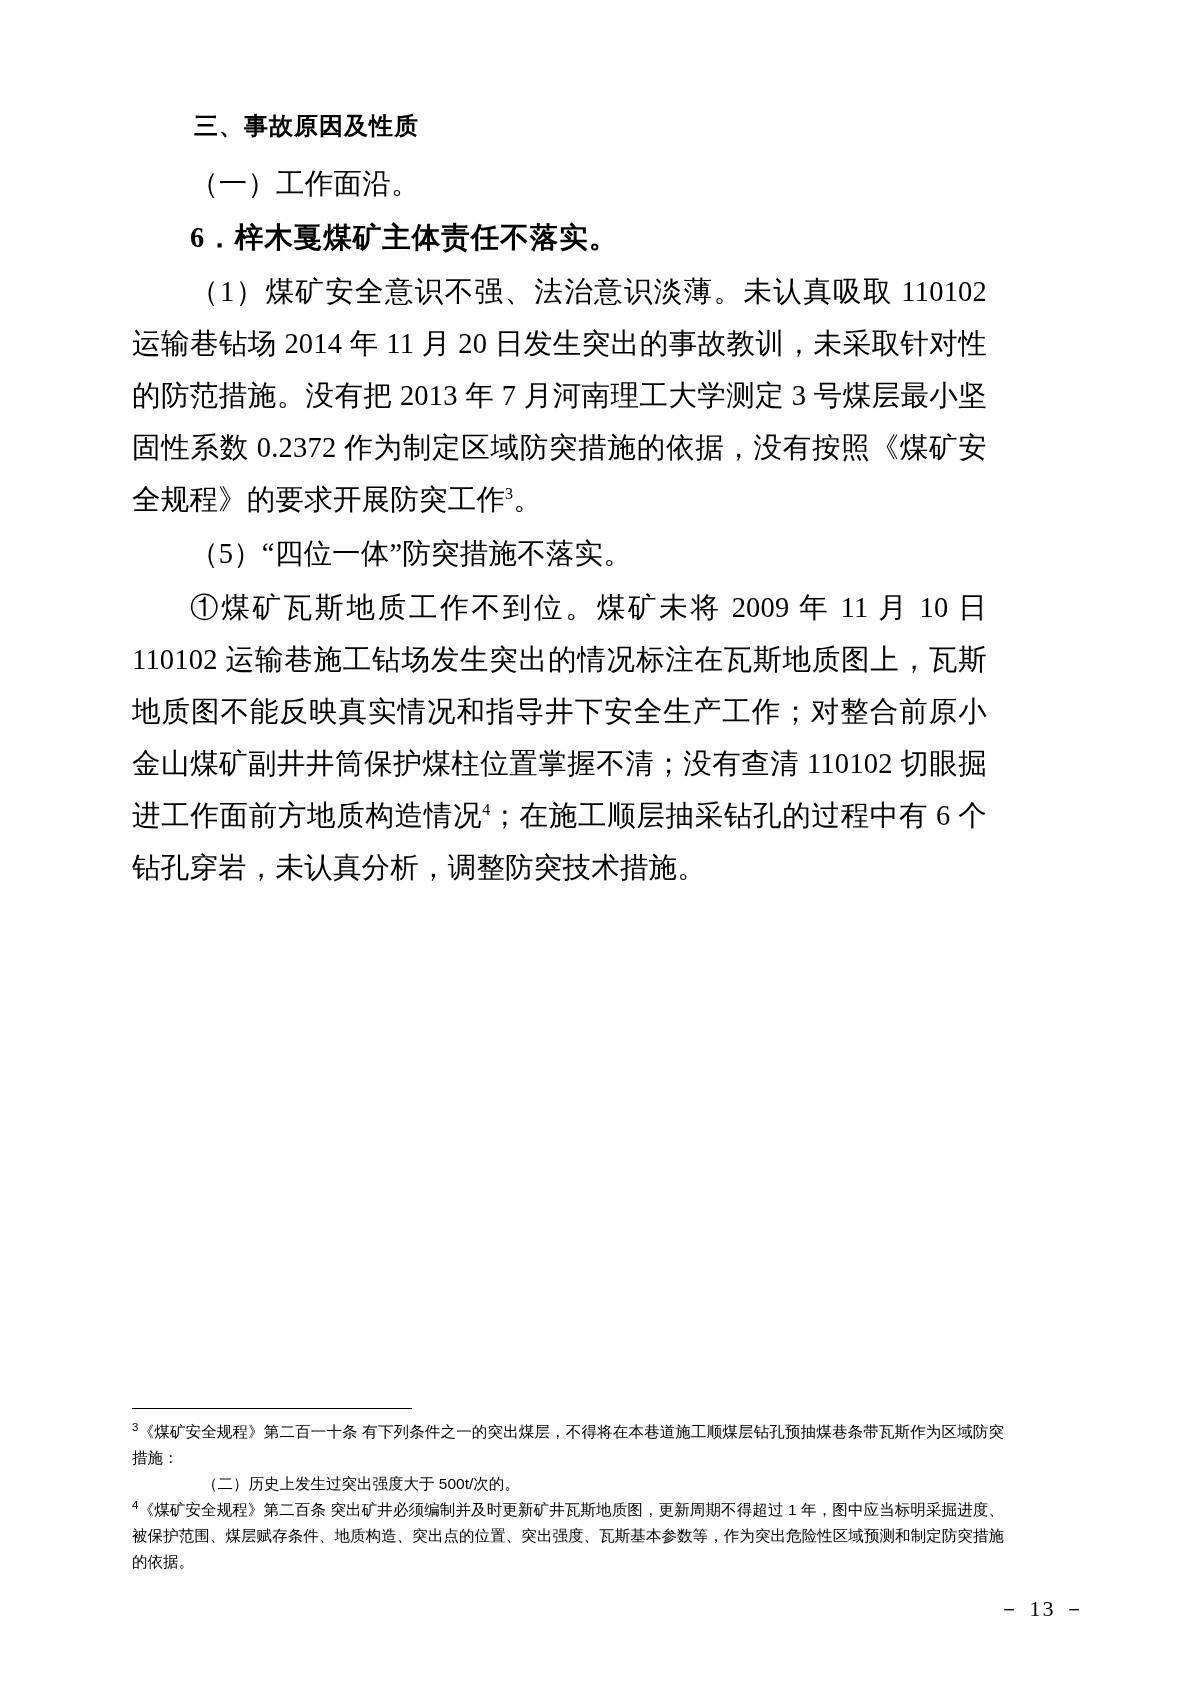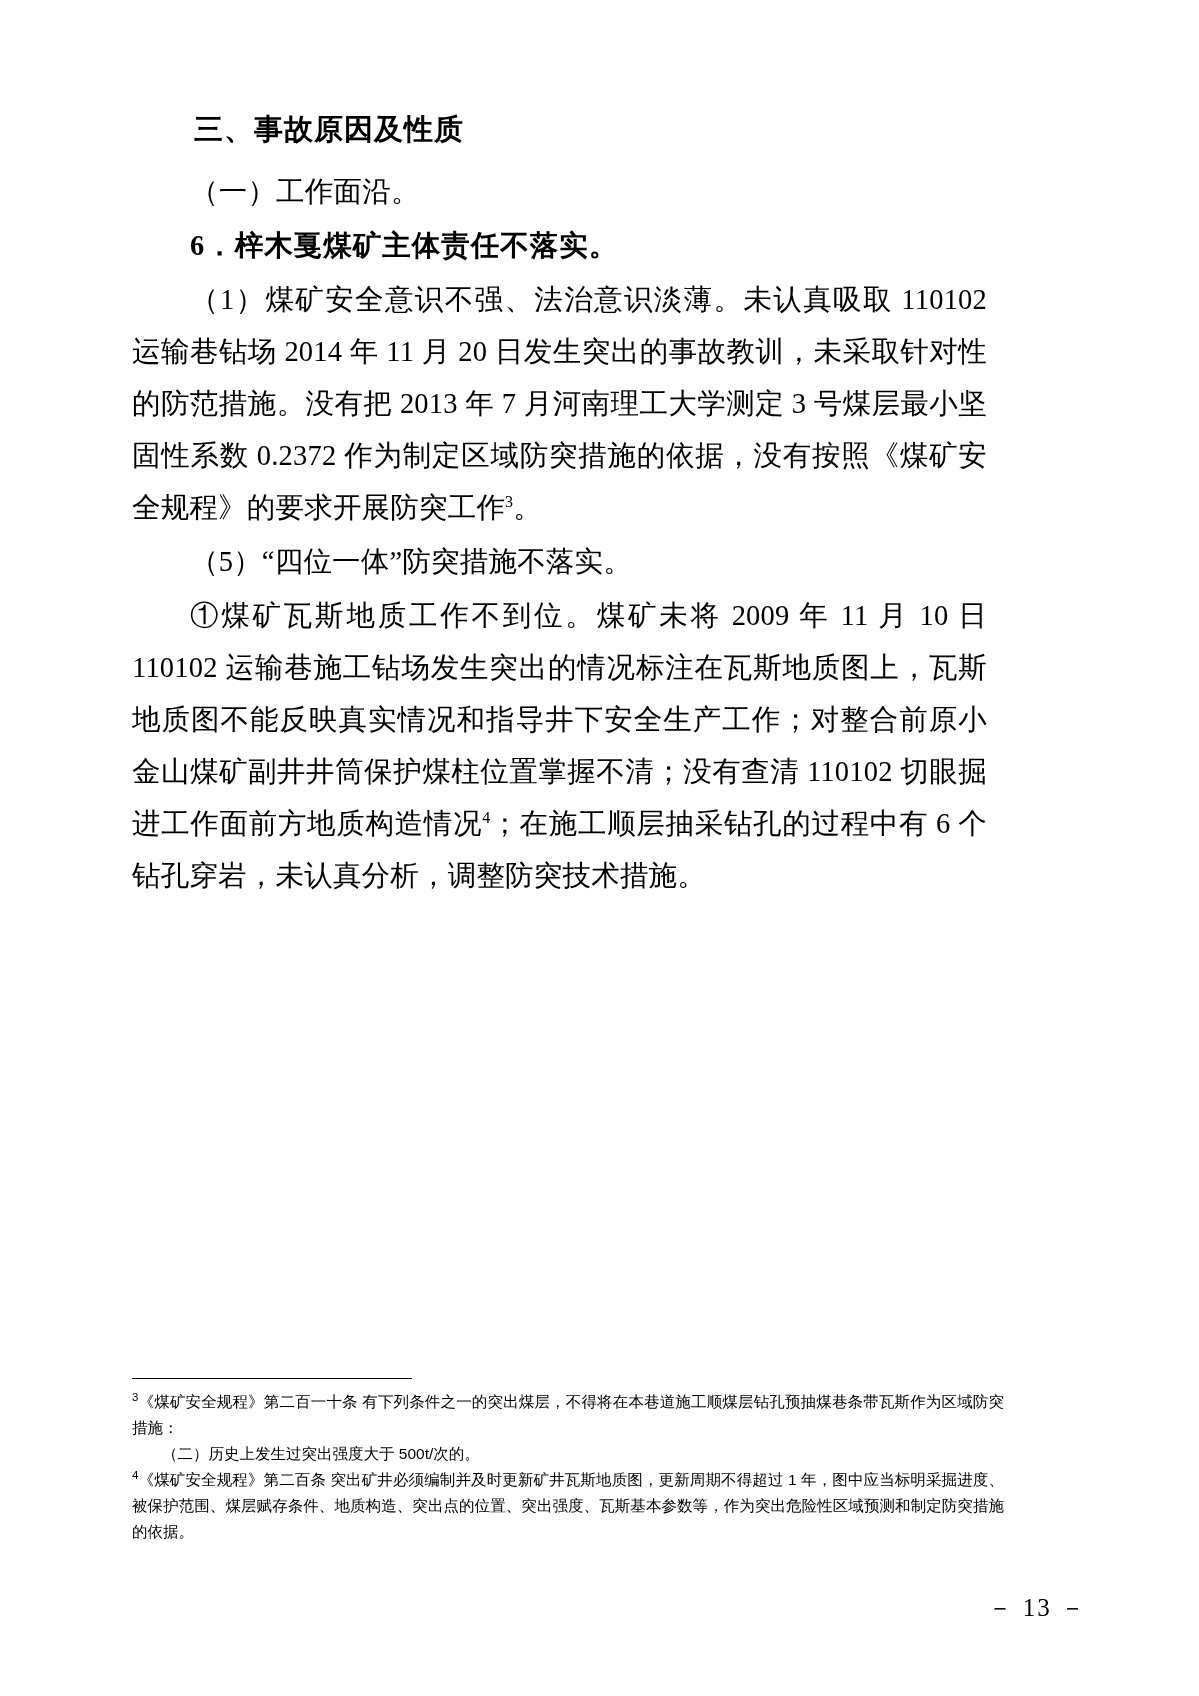--- a/index.html
+++ b/index.html
@@ -20,21 +20,21 @@
     overflow: hidden;
     box-sizing: border-box;
   }
   .content {
     position: absolute;
     left: 132px;
     top: 108px;
     width: 855px;
   }
   .heading {
-    font-size: 29px;
+    font-size: 24px;
     font-weight: bold;
     letter-spacing: 1px;
     margin: 0 0 14px 0;
     padding-left: 62px;
     line-height: 1.5;
   }
   .para {
     font-size: 28.5px;
     line-height: 52px;
     margin: 0 0 2px 0;
@@ -48,50 +48,51 @@
     letter-spacing: 1px;
   }
   sup {
     font-size: 16px;
     vertical-align: super;
     line-height: 0;
   }
   .footnotes {
     position: absolute;
     left: 132px;
-    top: 1378px;
+    top: 1408px;
     width: 872px;
   }
   .fn-rule {
     width: 280px;
     height: 1px;
     background: #000;
     margin: 0 0 10px 0;
   }
   .fn {
     font-size: 15.5px;
     line-height: 26px;
     font-family: "Liberation Sans", "DejaVu Sans", sans-serif;
     text-align: justify;
     margin: 0;
   }
   .fn .ind {
     display: block;
     text-indent: 30px;
+    margin-left: 40px;
   }
   .fn-num {
     font-size: 11.5px;
     vertical-align: super;
     line-height: 0;
   }
   .page-number {
     position: absolute;
     right: 112px;
     bottom: 72px;
-    font-size: 25px;
+    font-size: 22px;
     letter-spacing: 2px;
     font-family: "Liberation Serif", serif;
   }
 </style>
 </head>
 <body>
 
 <div class="page">
 
   <div class="content">

